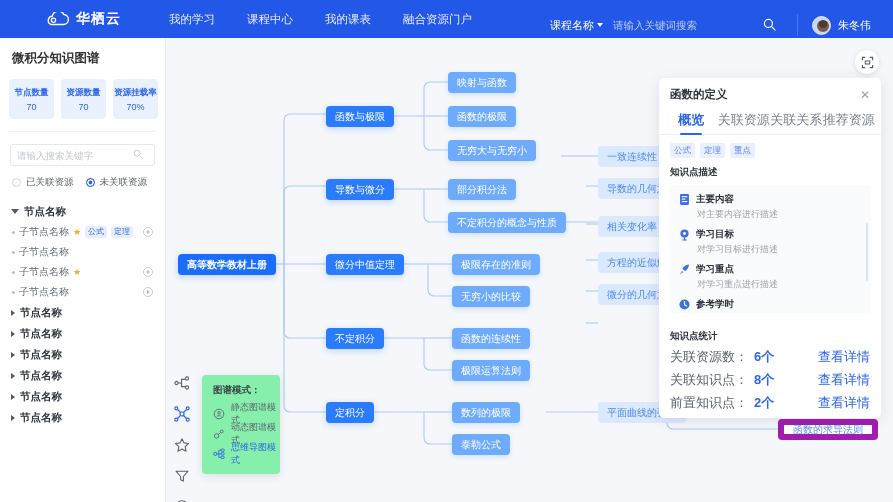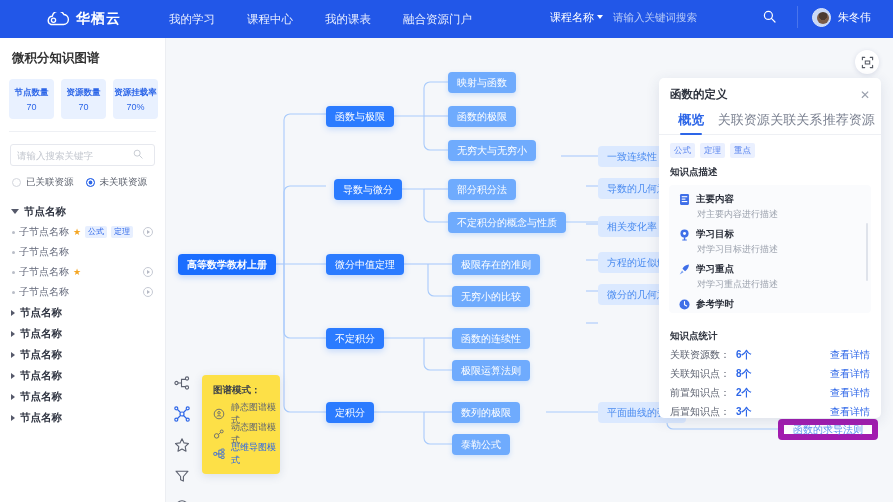--- a/index.html
+++ b/index.html
@@ -16,21 +16,21 @@
   .header {
     position: absolute; top: 0; left: 0; width: 893px; height: 38px;
     background: #2257e8; display: flex; align-items: center;
   }
   .logo { display: flex; align-items: center; margin-left: 45px; gap: 5px; }
   .logo-mark { width: 26px; height: 15px; position: relative; }
   .logo-mark svg { display: block; }
   .logo-text { color: #fff; font-size: 14px; font-weight: bold; letter-spacing: 1px; }
   .nav { display: flex; margin-left: 48px; gap: 32px; }
   .nav-item { color: #e8eeff; font-size: 11.5px; cursor: pointer; white-space: nowrap; }
-  .hdr-right { position: absolute; right: 0; top: 0; height: 34px; display: flex; align-items: center; }
+  .hdr-right { position: absolute; right: 0; top: 8px; height: 34px; display: flex; align-items: center; }
   .course-sel { color: #fff; font-size: 11px; display: flex; align-items: center; gap: 3px; cursor: pointer; }
   .caret-dn { width: 0; height: 0; border-left: 3.5px solid transparent; border-right: 3.5px solid transparent; border-top: 4px solid #fff; }
   .search-wrap { display: flex; align-items: center; margin-left: 10px; width: 180px; }
   .search-input {
     background: transparent; border: none; outline: none; color: #fff;
     font-size: 10.5px; width: 150px; font-family: inherit;
   }
   .search-input::placeholder { color: #b9ccf7; }
   .search-ico { cursor: pointer; }
   .hdr-divider { width: 1px; height: 22px; background: #4a75ec; margin: 0 14px 0 4px; }
@@ -117,21 +117,21 @@
   
   .rail {
     position: absolute; left: 0; top: 330px; width: 32px; padding: 6px 0;
     display: flex; flex-direction: column; align-items: center; gap: 14px;
   }
   .rail-ico { width: 17px; height: 17px; display: flex; align-items: center; justify-content: center; cursor: pointer; }
 
   
   .mode-pop {
     position: absolute; left: 36px; top: 337px; width: 78px;
-    background: #fde047; border-radius: 4px; box-shadow: 0 2px 10px rgba(40,60,110,.13); padding: 9px 0 10px 0;
+    background: #86efac; border-radius: 4px; box-shadow: 0 2px 10px rgba(40,60,110,.13); padding: 9px 0 10px 0;
   }
   .mode-title { font-size: 9.5px; color: #3b4049; font-weight: bold; margin: 0 0 7px 11px; }
   .mode-item { display: flex; align-items: center; gap: 6px; height: 20px; padding-left: 11px; cursor: pointer; }
   .mode-label { font-size: 9px; color: #5d6270; }
   .mode-item.active .mode-label { color: #2d66e8; }
 
   
   .detail {
     position: absolute; right: 12px; top: 40px; width: 222px; height: 340px;
     background: #fff; border-radius: 5px; box-shadow: 0 3px 14px rgba(40,60,110,.12);
@@ -147,21 +147,21 @@
   .dt-tags { display: flex; gap: 5px; padding: 8px 11px 0 11px; }
   .dt-tag { font-size: 8.5px; color: #5a85ee; background: #eaf0ff; border-radius: 2px; padding: 1.5px 4px; }
   .dt-sec-title { font-size: 9.5px; font-weight: bold; color: #2c313c; margin: 8px 0 0 11px; }
   .dt-box { margin: 6px 10px 0 10px; background: #fafbfd; border-radius: 4px; padding: 8px 9px 6px 9px; position: relative; height: 128px; overflow: hidden; }
   .dt-item { margin-bottom: 7px; }
   .dt-item-head { display: flex; align-items: center; gap: 5px; }
   .dt-item-title { font-size: 9.5px; font-weight: bold; color: #2c313c; }
   .dt-item-desc { font-size: 9px; color: #9ba1ad; margin: 2px 0 0 19px; }
   .dt-scroll { position: absolute; right: 3px; top: 38px; width: 2px; height: 58px; background: #dfe3eb; border-radius: 1px; }
   .dt-stats { padding: 9px 11px 0 11px; }
-  .dt-stat-row { display: flex; align-items: center; font-size: 10px; margin-top: 5px; }
+  .dt-stat-row { display: flex; align-items: center; font-size: 13px; margin-top: 5px; }
   .dt-stat-label { color: #5d6270; }
   .dt-stat-val { color: #2d66e8; font-weight: bold; margin-left: 6px; }
   .dt-stat-link { margin-left: auto; color: #2d66e8; cursor: pointer; }
   .ico-sq { width: 13px; height: 13px; display: flex; align-items: center; justify-content: center; }
 </style>
 </head>
 <body>
 
 <div class="app">
 
@@ -351,21 +351,21 @@
         <path d="M420 285 H432"></path>
 
         <path d="M380 374 H432"></path>
         <path d="M470 374 H495 a6 6 0 0 1 6 6 V385 a6 6 0 0 0 6 6 H612"></path>
       </g>
     </svg>
 
     <div class="node root" style="left:12px; top:216px;">高等数学教材上册</div>
 
     <div class="node lvl2" style="left:160px; top:68px;">函数与极限</div>
-    <div class="node lvl2" style="left:168px; top:141px;text-align:center;">导数与微分</div>
+    <div class="node lvl2" style="left:160px; top:141px;text-align:center;">导数与微分</div>
     <div class="node lvl2" style="left:160px; top:216px;">微分中值定理</div>
     <div class="node lvl2" style="left:160px; top:290px;">不定积分</div>
     <div class="node lvl2" style="left:160px; top:364px;">定积分</div>
 
     <div class="node lvl3" style="left:282px; top:34px;">映射与函数</div>
     <div class="node lvl3" style="left:282px; top:68px;">函数的极限</div>
     <div class="node lvl3" style="left:282px; top:102px;">无穷大与无穷小</div>
     <div class="node lvl3" style="left:282px; top:141px;">部分积分法</div>
     <div class="node lvl3" style="left:282px; top:174px;">不定积分的概念与性质</div>
     <div class="node lvl3" style="left:286px; top:216px;">极限存在的准则</div>

